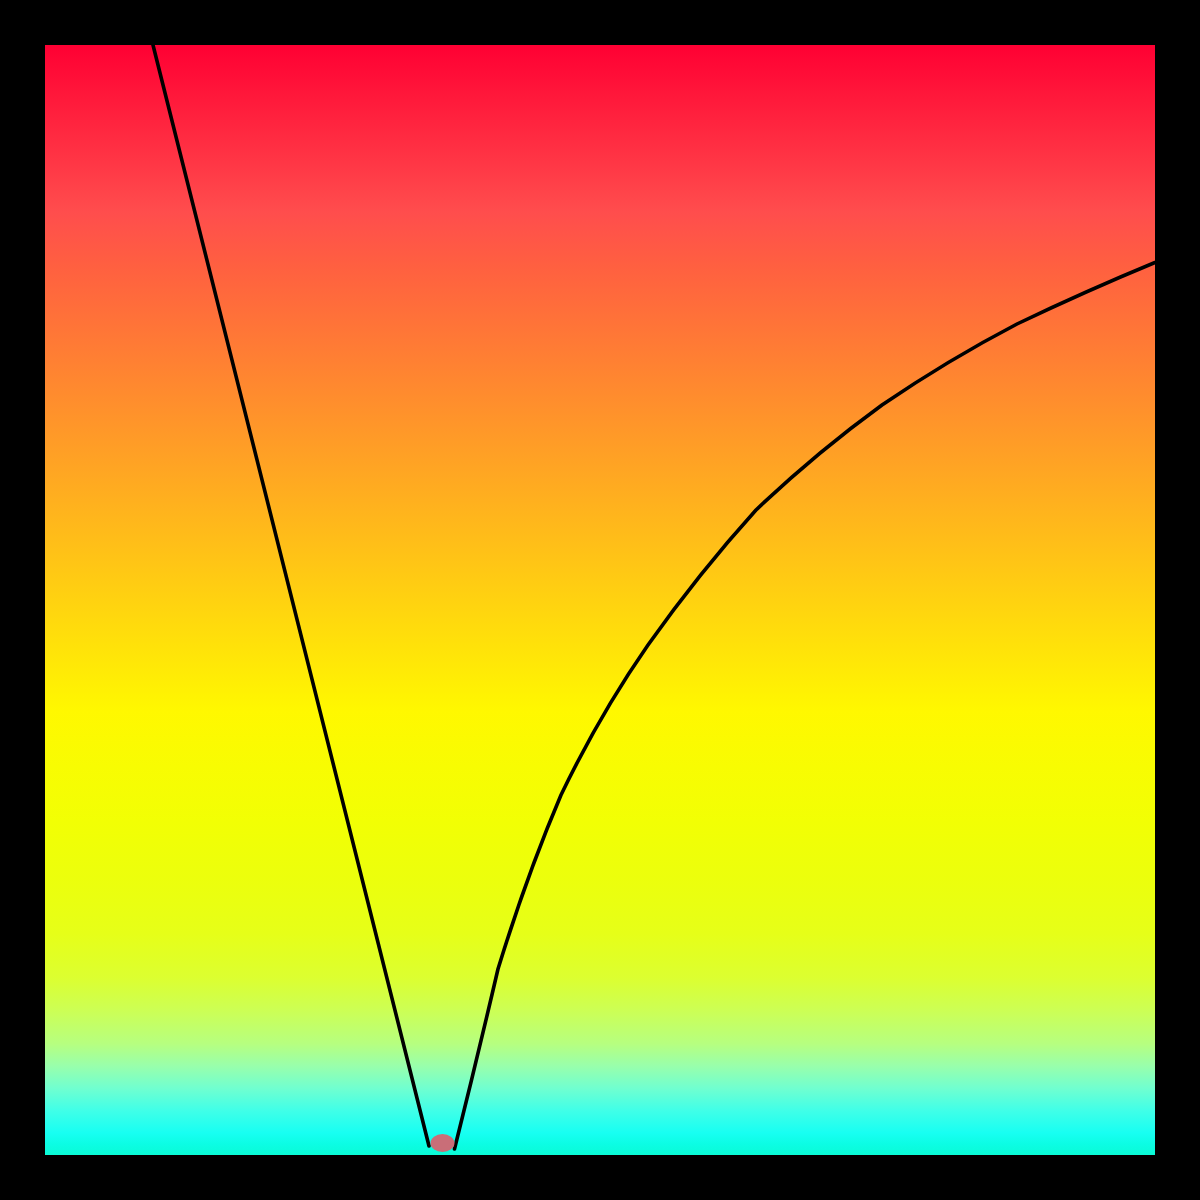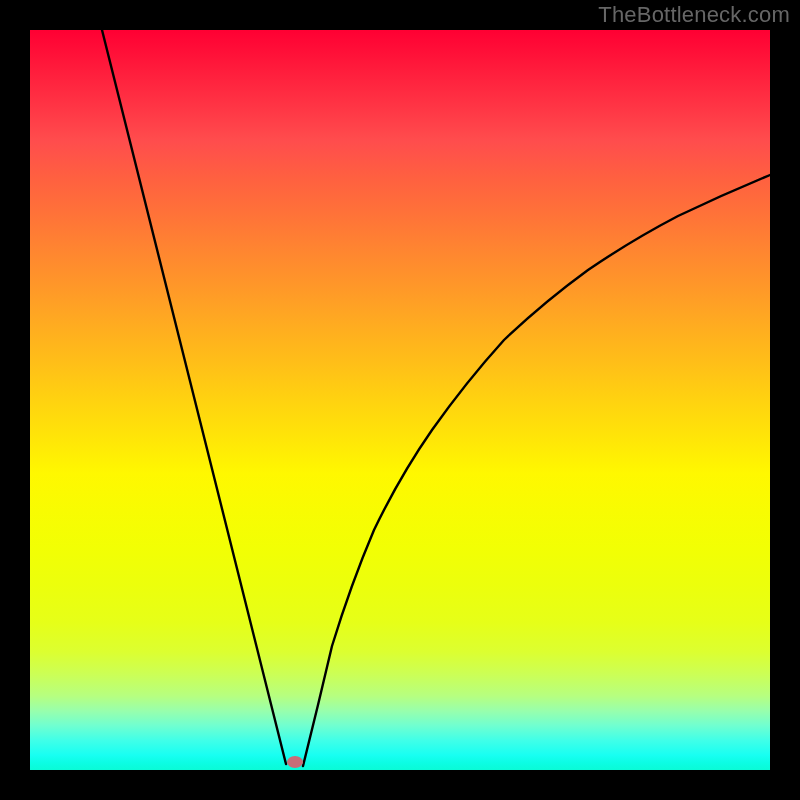--- a/index.html
+++ b/index.html
@@ -67,21 +67,20 @@
     font-family: Arial, Helvetica, sans-serif;
     font-size: 22px;
     font-weight: 500;
     letter-spacing: 0.2px;
   }
 </style>
 </head>
 <body>
 
 <div class="frame">
-  <div class="attribution">TheBottleneck.com</div>
 
   <div class="plot">
     <svg class="curve-svg" viewBox="0 0 740 740" preserveAspectRatio="none">
       <path d="M 72 0 L 256 734" stroke="#000" stroke-width="2.4" fill="none" stroke-linecap="round"></path>
       <path d="M 273 736
                Q 288 676 302 616
                Q 321 554 344 500
                Q 370 446 402 400
                Q 436 352 474 310
                Q 514 272 558 240

